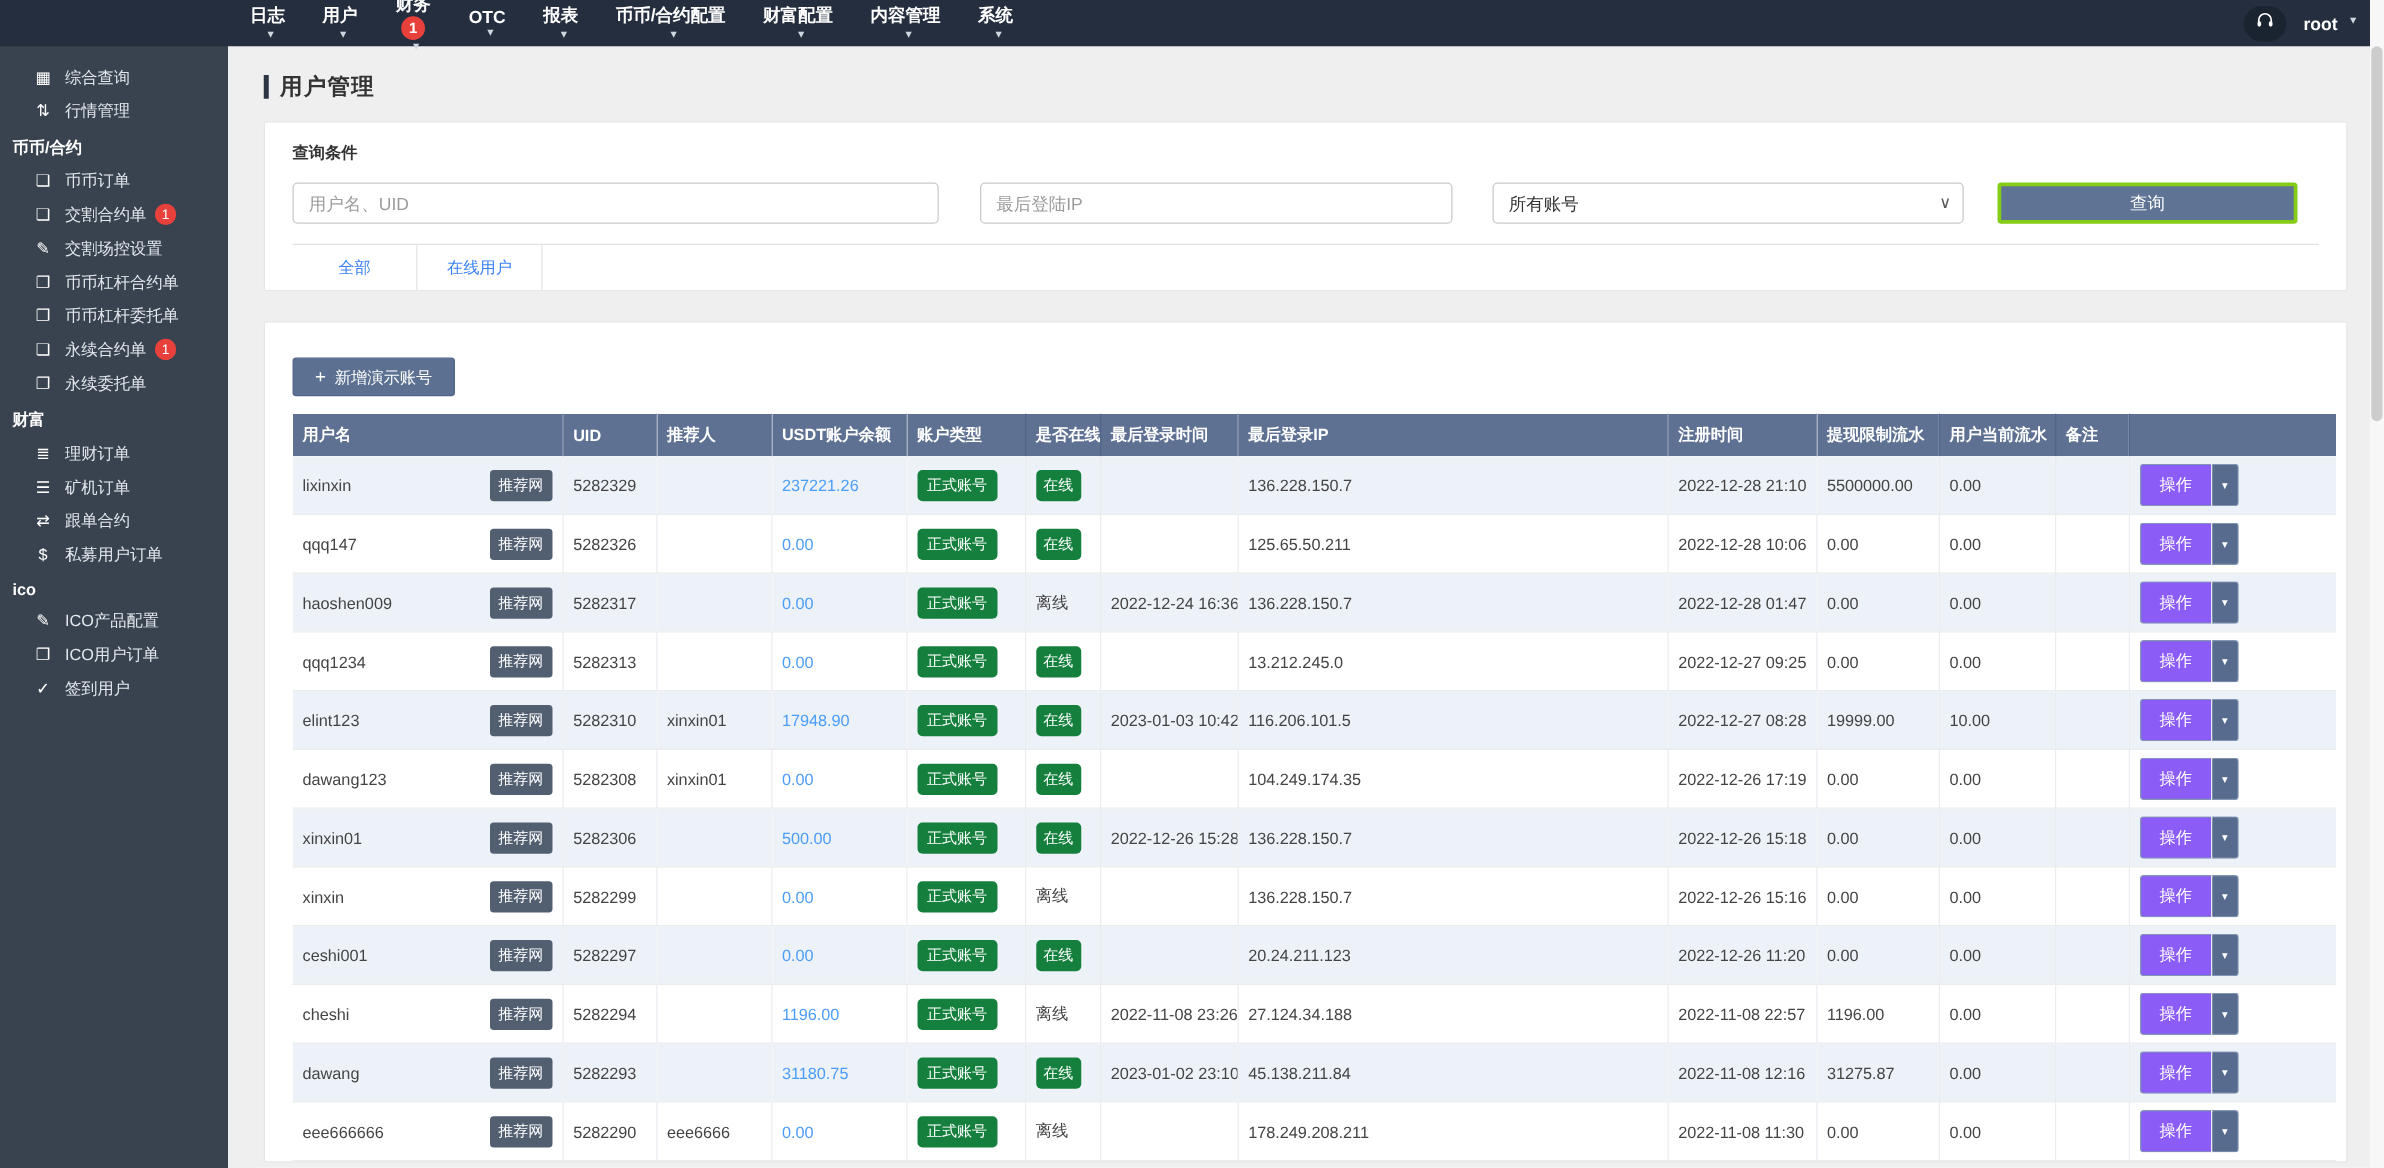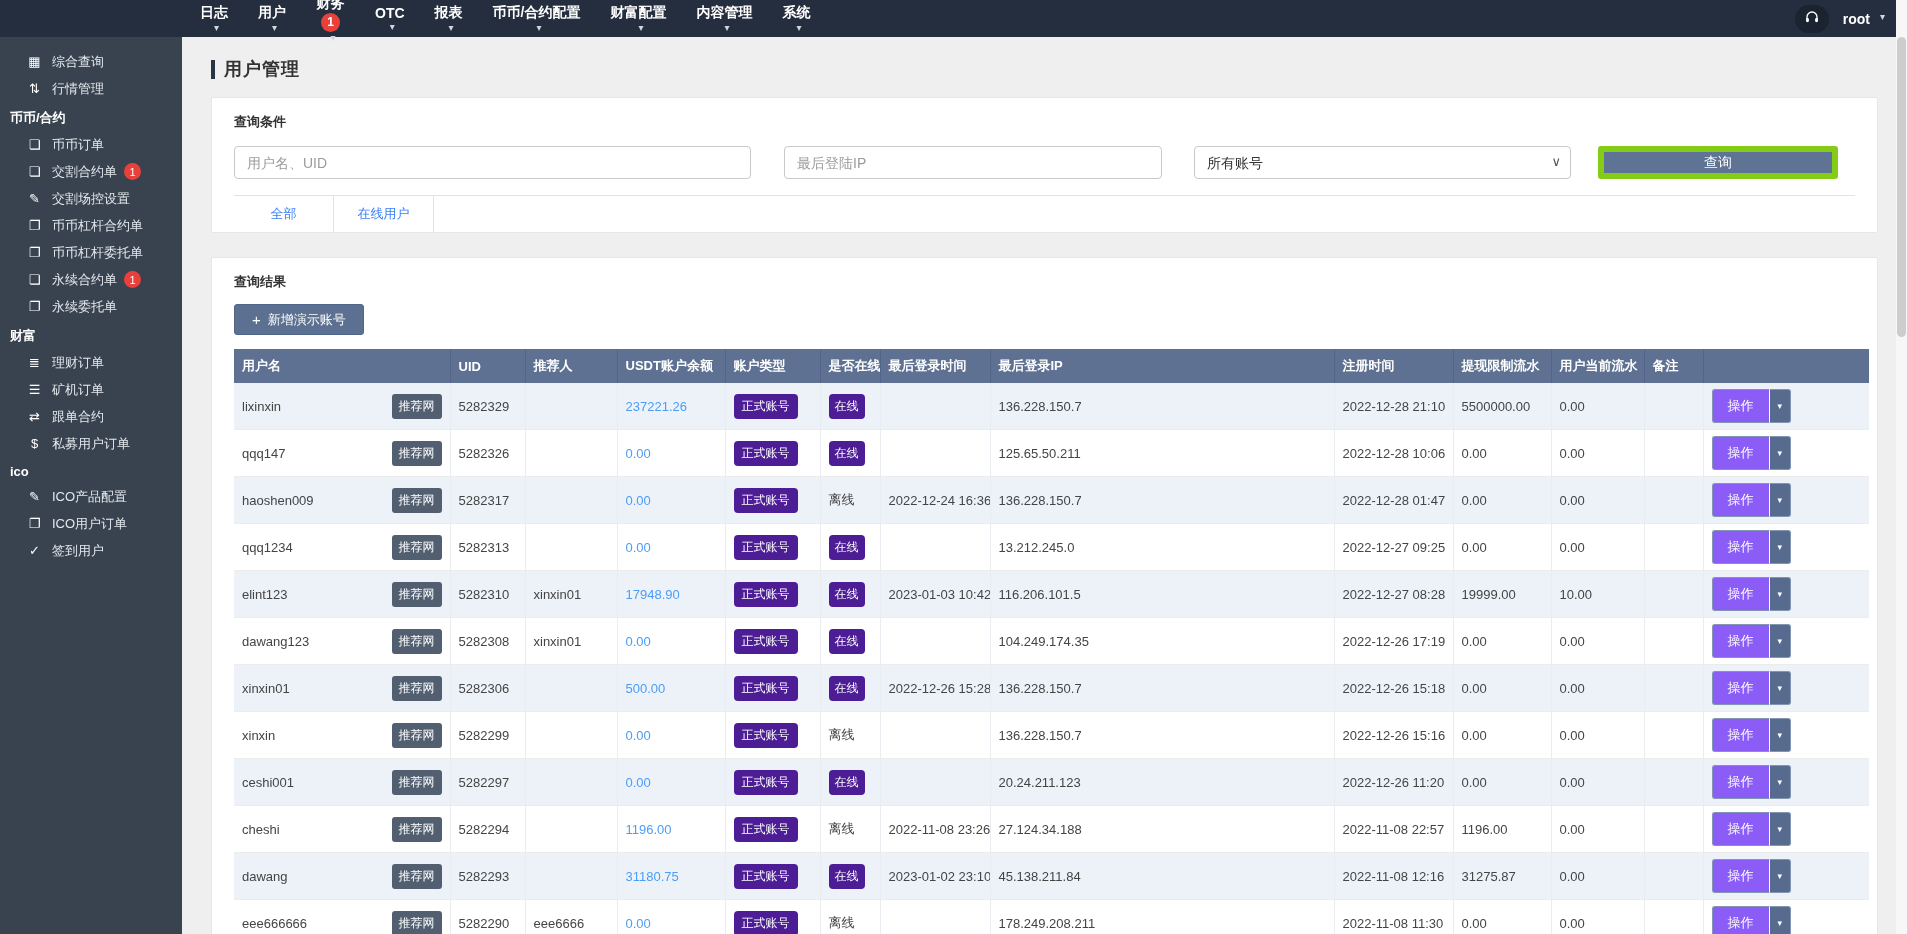--- a/index.html
+++ b/index.html
@@ -45,21 +45,21 @@
   .filters input { height:33px; border:1px solid #c9c9c9; border-radius:4px; padding:0 12px;
     font-size:14px; color:#333; font-family:inherit; }
   .filters input::placeholder { color:#9b9b9b; }
   .inp-user { width:517px; margin-right:33px; }
   .inp-ip { width:378px; margin-right:32px; }
   .select-wrap { position:relative; width:377px; margin-right:27px; }
   .select-wrap select { width:100%; height:33px; border:1px solid #c9c9c9; border-radius:4px;
     padding:0 12px; font-size:14px; color:#333; appearance:none; -webkit-appearance:none;
     background:#fff; font-family:inherit; }
   .select-caret { position:absolute; right:10px; top:8px; color:#555; font-size:13px; pointer-events:none; }
-  .btn-search { width:240px; height:33px; background:#5f7394; border:6px solid #84cc16; border-radius:3px;
+  .btn-search { width:240px; height:33px; background:#5f7394; border:3px solid #84cc16; border-radius:3px;
     color:#fff; font-size:14px; cursor:pointer; font-family:inherit; }
   .tabs { display:flex; border-top:1px solid #e3e3e3; margin-top:16px; }
   .tab { min-width:100px; padding:9px 18px; text-align:center; font-size:13px; color:#3b82f6;
     border-right:1px solid #e3e3e3; cursor:pointer; }
 
   
   .results-inner { padding:15px 22px 0 22px; }
   .btn-add { margin-top:13px; height:31px; padding:0 17px; background:#5c7191; border:1px solid #50658a;
     border-radius:3px; color:#fff; font-size:13px; cursor:pointer; display:inline-flex; align-items:center;
     gap:7px; font-family:inherit; }
@@ -71,21 +71,21 @@
   table.users th:last-child { border-right:none; }
   table.users td { font-size:13px; color:#444; padding:6px 8px; height:41px;
     border-right:1px solid #e9edf2; border-bottom:1px solid #ececec; overflow:hidden; white-space:nowrap; }
   table.users td:last-child { border-right:none; }
   table.users tr.odd td { background:#edf2f9; }
   .user-cell-flex { display:flex; align-items:center; justify-content:space-between; }
   .uname { color:#444; }
   .ref-badge { background:#525f71; color:#fff; font-size:12px; border-radius:3px; padding:4px 7px;
     cursor:pointer; flex:0 0 auto; }
   .bal-link { color:#4b9df7; text-decoration:none; cursor:pointer; }
-  .badge-green { background:#4c1d95; color:#fff; font-size:12px; border-radius:4px; padding:4px 8px;
+  .badge-green { background:#15803d; color:#fff; font-size:12px; border-radius:4px; padding:4px 8px;
     display:inline-block; }
   .badge-online { padding:4px 6px; }
   .offline-text { color:#444;margin-top:48px; }
   .op-wrap { display:inline-flex; }
   .op-main { background:#8b5cf6; border:1px solid #8295b3; border-right:none; color:#fff; font-size:13px;
     padding:7px 15px; border-radius:3px 0 0 3px; cursor:pointer; font-family:inherit; }
   .op-caret { background:#566b8d; border:1px solid #8295b3; border-left:1px solid #fff; color:#fff;
     font-size:9px; padding:7px 8px; border-radius:0 3px 3px 0; cursor:pointer; font-family:inherit; }
 
   
@@ -297,21 +297,20 @@
       <div class="tabs" id="tabs">
   <div class="tab">全部</div>
 
   <div class="tab">在线用户</div>
 </div>
     </div>
   </section>
 
   <section class="card">
     <div class="results-inner">
-      <div class="card-title">查询结果</div>
       <button class="btn-add">
         <span class="plus">+</span>
         <span>新增演示账号</span>
       </button>
       <table class="users">
         <colgroup>
           <col style="width:216px">
             <col style="width:75px">
             <col style="width:92px">
             <col style="width:108px">

